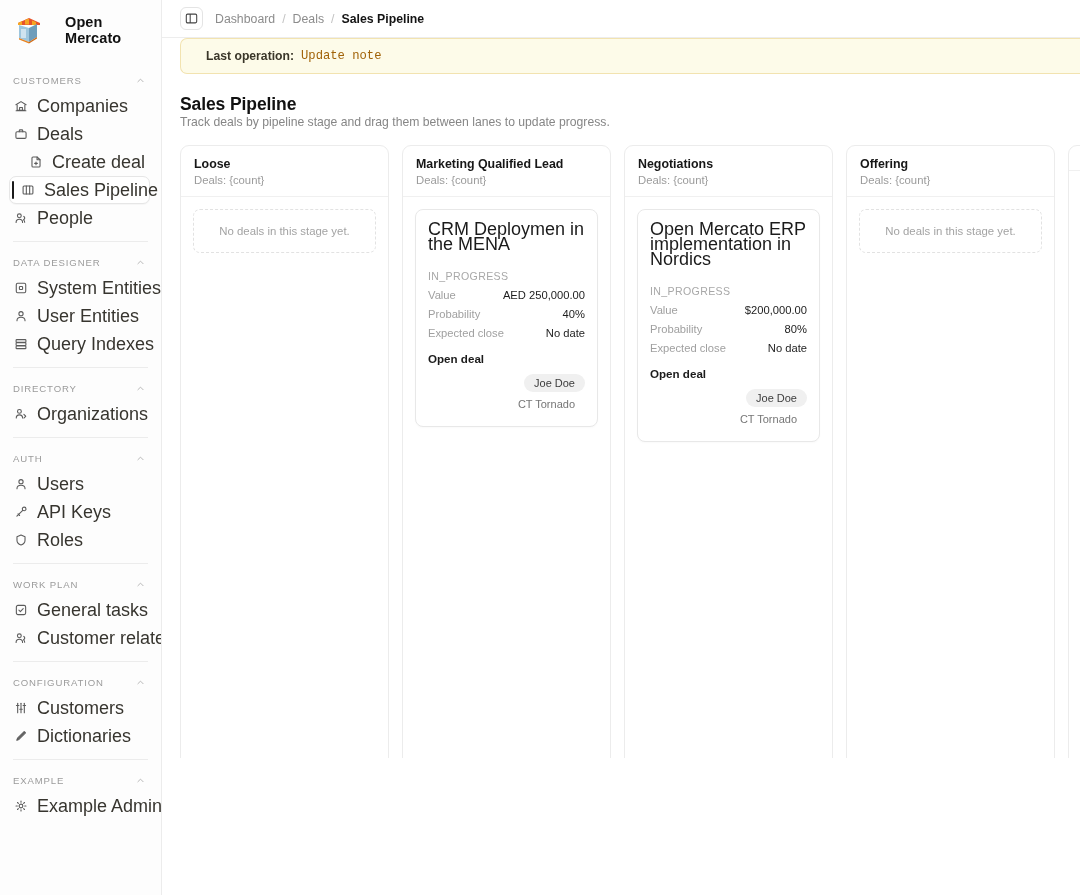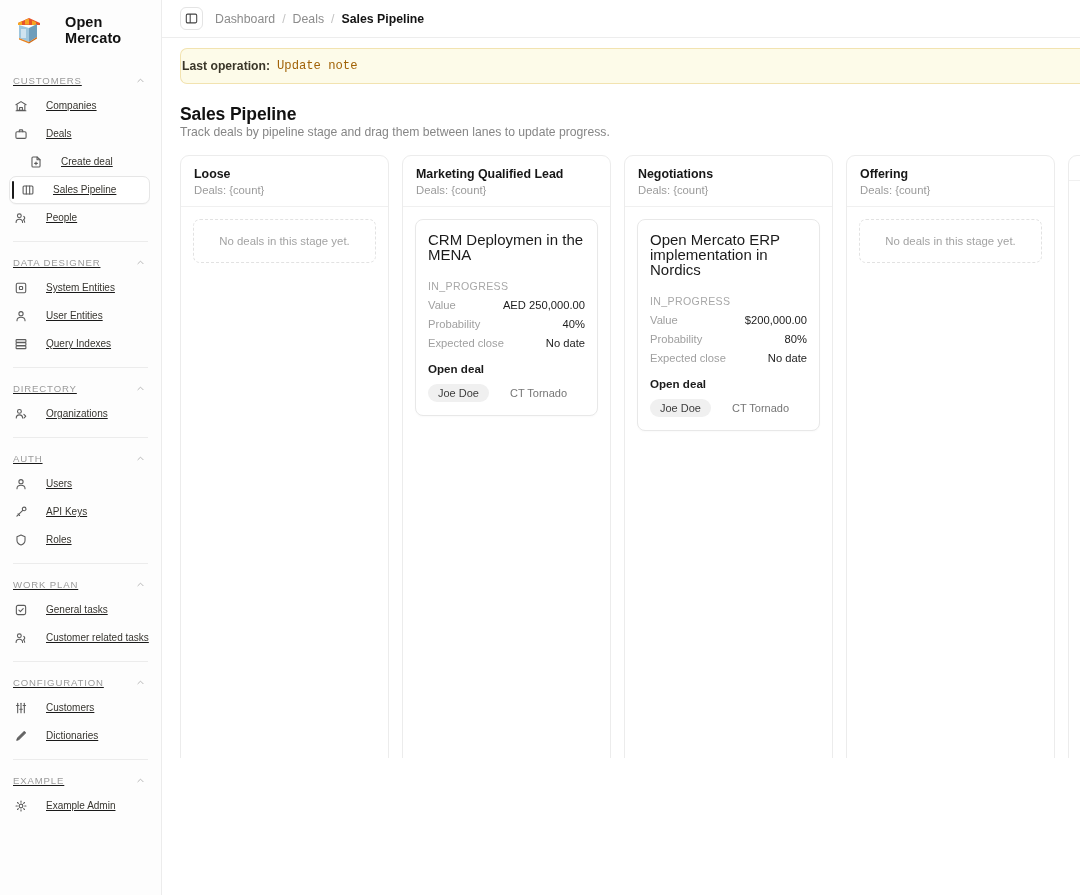--- a/index.html
+++ b/index.html
@@ -18,34 +18,34 @@
     background: #fdfdfd;
     border-right: 1px solid #ececec;
     padding: 0 11px;
     overflow: hidden;
     position: relative;
   }
   .brand { display: flex; align-items: center; gap: 20px; height: 60px; padding-left: 2px; }
   .brand-logo { width: 32px; height: 32px; flex: 0 0 32px; }
   .brand-name { font-size: 14.5px; font-weight: 700; color: #111; letter-spacing: .1px; }
 
-  .sect { margin-top: 9px; text-decoration: underline; }
+  .sect { margin-top: 9px; }
   .sect-head {
     display: flex; align-items: center; justify-content: space-between;
     padding: 6px 4px 6px 2px; cursor: pointer;
   }
   .sect-title {
     font-size: 9.6px; letter-spacing: .85px; color: #9b9b9b;
     font-weight: 400; text-transform: uppercase;
   }
   .chev { color: #b0b0b0; display: flex; }
   .nav-item {
-    display: flex; align-items: center; gap: 18px;
+    display: flex; align-items: center; gap: 9px;
     padding: 5px 6px 5px 2px; border-radius: 6px;
-    font-size: 10px; color: #37352f; cursor: pointer; line-height: 18px;
+    font-size: 18px; color: #37352f; cursor: pointer; line-height: 18px;
     white-space: nowrap;
   }
   .nav-item .ico { width: 15px; height: 15px; flex: 0 0 15px; color: #5c5c5c; display: flex; align-items: center; justify-content: center; }
   .nav-item.sub { padding-left: 17px; }
   .nav-item.active {
     background: #fff; border: 1px solid #e6e6e6; border-radius: 7px;
     padding: 4px 6px 4px 10px; margin-left: -2px;
     box-shadow: 0 1px 1px rgba(0,0,0,.03);
     position: relative; font-weight: 400;
   }
@@ -67,24 +67,24 @@
     cursor: pointer; color: #444;
   }
   .crumbs { display: flex; align-items: center; gap: 7px; font-size: 12.3px; }
   .crumb { color: #8c8c8c; cursor: pointer; }
   .crumb.cur { color: #141414; font-weight: 700; cursor: default; }
   .crumb-sep { color: #c3c3c3; }
 
   .content { flex: 1; overflow: hidden; padding: 0; position: relative; }
 
   .banner {
-    margin: 10px 0 0 18px; margin-right: -1px;
+    margin: 0 0 0 18px; margin-right: -1px;
     background: #fdfbe9; border: 1px solid #f2e3b0; border-right: none;
     border-radius: 7px 0 0 7px;
-    padding: 10px 1px; font-size: 12.2px; color: #3f3a2b;
+    padding: 10px 25px; font-size: 12.2px; color: #3f3a2b;
     display: flex; align-items: center; gap: 7px;
   }
   .banner-label { font-weight: 700; color: #3a3629; }
   .banner-val { color: #a16207; font-family: Liberation Mono, monospace; }
 
   .page-head { padding: 20px 18px 0 18px; }
   .page-title { font-size: 17.5px; font-weight: 700; color: #111; letter-spacing: -.1px; }
   .page-sub { font-size: 12.2px; color: #868686; }
 
   .board { display: flex; gap: 13px; padding: 16px 0 0 18px; align-items: flex-start; }
@@ -102,27 +102,27 @@
     border: 1px dashed #e2e2e2; border-radius: 7px;
     padding: 15px 8px; text-align: center;
     font-size: 11.4px; color: #a3a3a3;
   }
 
   .card {
     border: 1px solid #e8e8e8; border-radius: 8px; background: #fff;
     padding: 12px 12px 13px 12px; cursor: grab;
     box-shadow: 0 1px 2px rgba(0,0,0,.025);
   }
-  .card-title { font-size: 15px; color: #1b1b1b; line-height: 15px; }
+  .card-title { font-size: 18px; color: #1b1b1b; line-height: 15px; }
   .card-stage { font-size: 10.6px; color: #a8a8a8; letter-spacing: .35px; margin-top: 18px; }
   .kv { display: flex; justify-content: space-between; align-items: baseline; margin-top: 7px; gap: 22px; }
   .kv .k { font-size: 11.2px; color: #a0a0a0; }
   .kv .v { font-size: 11.2px; color: #1d1d1d; font-weight: 400; text-align: right; }
   .open-deal { font-size: 11.6px; color: #1b1b1b; font-weight: 700; margin-top: 13px; cursor: pointer; }
-  .chips { margin-top: 9px; display: flex; flex-direction: row; align-items: flex-end; gap: 11px; }
+  .chips { margin-top: 9px; display: flex; flex-direction: column; align-items: flex-end; gap: 3px; }
   .chip-solid {
     background: #f0f0f0; border-radius: 11px; padding: 3px 10px;
     font-size: 11px; color: #3c3c3c;
   }
   .chip-ghost {
     background: #fff; border-radius: 11px; padding: 3px 10px;
     font-size: 11px; color: #767676;
   }
 </style>
 </head>

